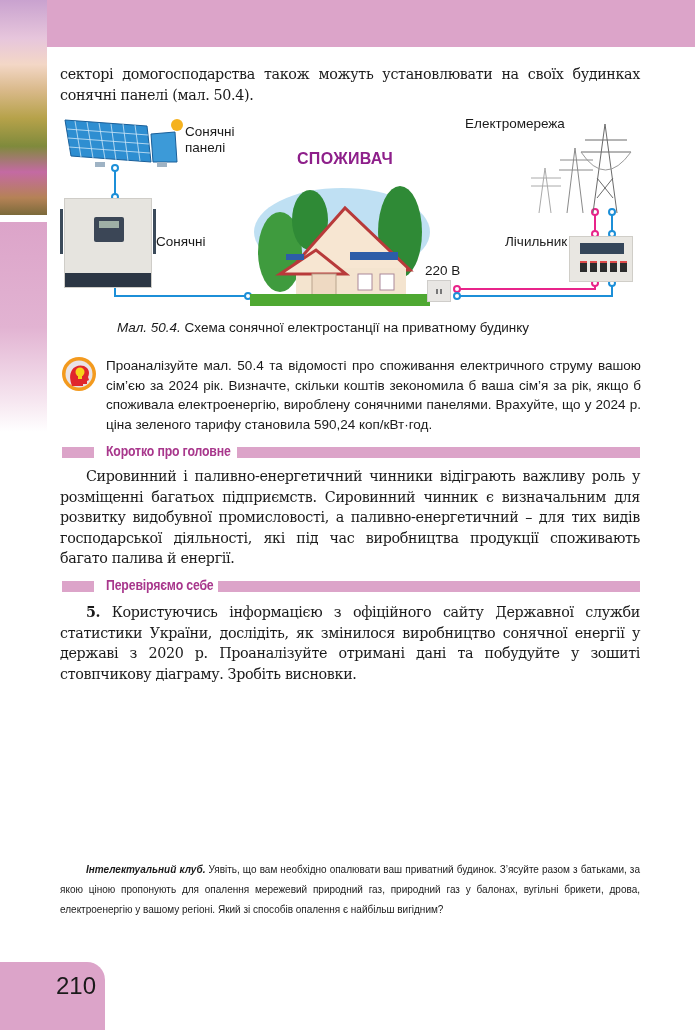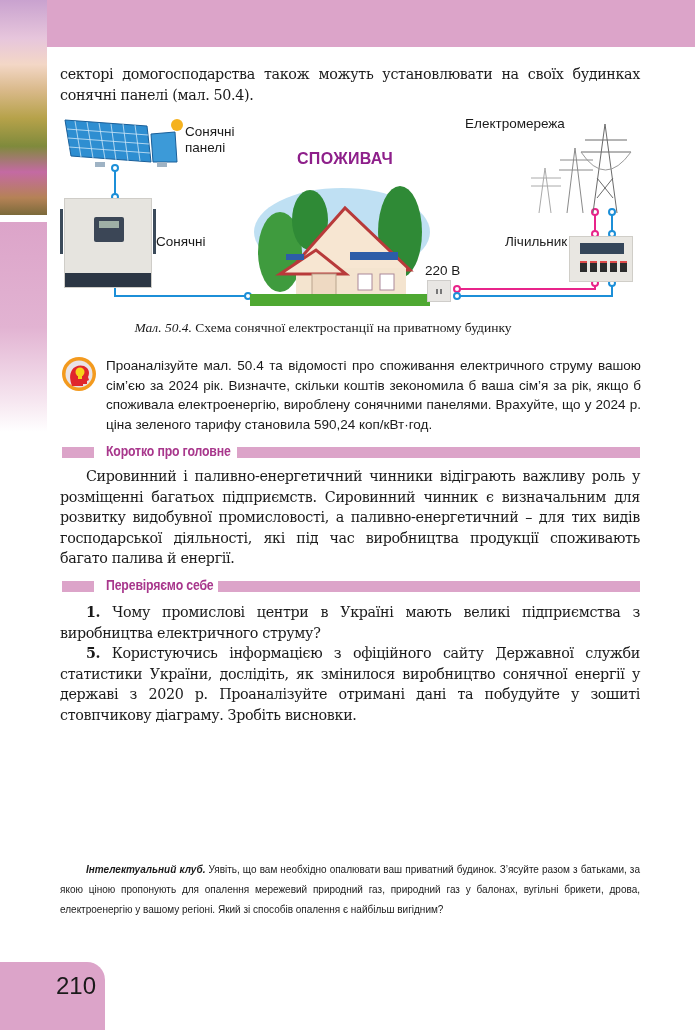--- a/index.html
+++ b/index.html
@@ -31,21 +31,21 @@
   .inverter .screen i { position: absolute; left: 5px; top: 4px; width: 20px; height: 7px; background: #9fb0a6; }
   .inverter .side-l, .inverter .side-r { position: absolute; top: 10px; width: 3px; height: 45px; background: #3b4a5a; }
   .inverter .side-l { left: -5px; } .inverter .side-r { right: -5px; }
 
   .meter { position: absolute; left: 514px; top: 128px; width: 64px; height: 46px; background: #e9e7e2; border: 1px solid #d0cec8; }
   .meter .disp { position: absolute; left: 10px; top: 6px; width: 44px; height: 11px; background: #35465a; }
   .meter .br { position: absolute; top: 24px; width: 7px; height: 11px; background: #2d2d2d; border-top: 2px solid #e04a4a; }
   .socket { position: absolute; left: 372px; top: 172px; width: 24px; height: 22px; background: #e8e6e3; border: 1px solid #cfcdca; }
   .socket i { position: absolute; left: 8px; top: 8px; width: 6px; height: 5px; border-left: 2px solid #777; border-right: 2px solid #777; }
 
-  .caption { position: absolute; left: 0; top: 320px; width: 646px; text-align: center; font-family: Liberation Serif, serif; font-size: 13.5px; color: #1a1a1a; }
+  .caption { position: absolute; left: 0; top: 320px; width: 646px; text-align: center; font-family: Liberation Sans, sans-serif; font-size: 13.5px; color: #1a1a1a; }
   .caption em { font-style: italic; }
 
   .task-icon { position: absolute; left: 61px; top: 356px; width: 36px; height: 36px; }
   .task-text { position: absolute; left: 106px; top: 356px; width: 535px; font-size: 13.5px; line-height: 19.5px; }
 
   .section-head { position: absolute; left: 62px; width: 578px; height: 18px; }
   .section-head .blk { position: absolute; left: 0; top: 4px; width: 32px; height: 11px; background: #dca4c9; }
   .section-head .bar { position: absolute; top: 4px; right: 0; height: 11px; background: #dca4c9; }
   .section-head .ttl { position: absolute; left: 44px; top: -1px; font-family: "Liberation Sans", sans-serif; font-weight: bold; font-size: 15px; color: #a8378c; transform: scaleX(0.82); transform-origin: left center; letter-spacing: -0.2px; }
   .summary-head { top: 443px; } .summary-head .bar { left: 175px; }
@@ -190,20 +190,19 @@
   <div class="bar"></div>
 </div>
 <p class="summary serif-text indent">Сировинний і паливно-енергетичний чинники відіграють важливу роль у розміщенні багатьох підприємств. Сировинний чинник є визначальним для розвитку видобувної промисловості, а паливно-енергетичний – для тих видів господарської діяльності, які під час виробництва продукції споживають багато палива й енергії.</p>
 
 <div class="section-head check-head">
   <div class="blk"></div>
   <div class="ttl">Перевіряємо себе</div>
   <div class="bar"></div>
 </div>
 <div class="questions serif-text">
-  <p><b>1.</b><span> Чому промислові центри в Україні мають великі підприємства з виробництва електричного струму?</span></p>
   <p><b>5.</b><span> Користуючись інформацією з офіційного сайту Державної служби статистики України, дослідіть, як змінилося виробництво сонячної енергії у державі з 2020 р. Проаналізуйте отримані дані та побудуйте у зошиті стовпчикову діаграму. Зробіть висновки.</span></p>
 </div>
 
 <p class="club sans-text indent"><b>Інтелектуальний клуб.</b><span> Уявіть, що вам необхідно опалювати ваш приватний будинок. З’ясуйте разом з батьками, за якою ціною пропонують для опалення мережевий природний газ, природний газ у балонах, вугільні брикети, дрова, електроенергію у вашому регіоні. Який зі способів опалення є найбільш вигідним?</span></p>
 
 <div class="page-tab"></div>
 <div class="page-num">210</div>
 
 </body></html>

